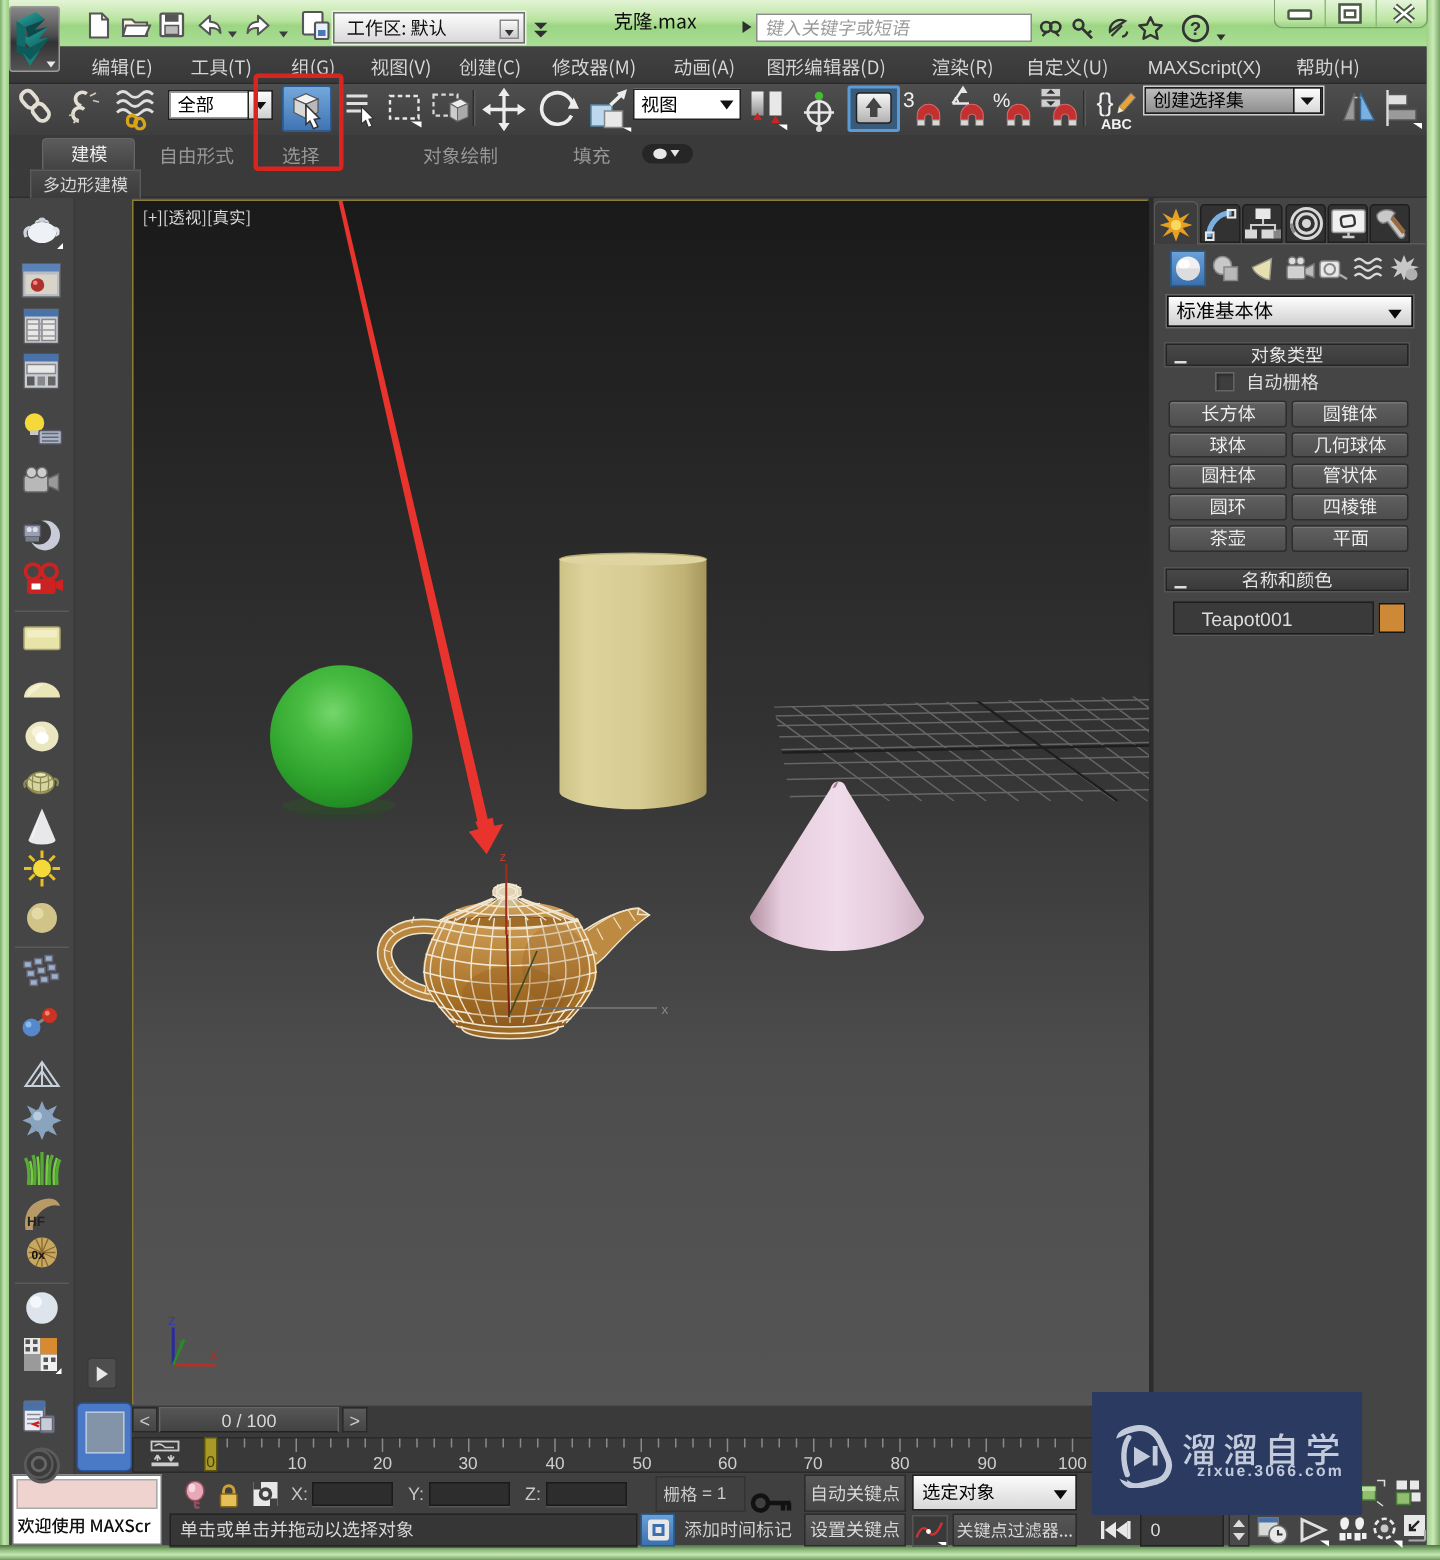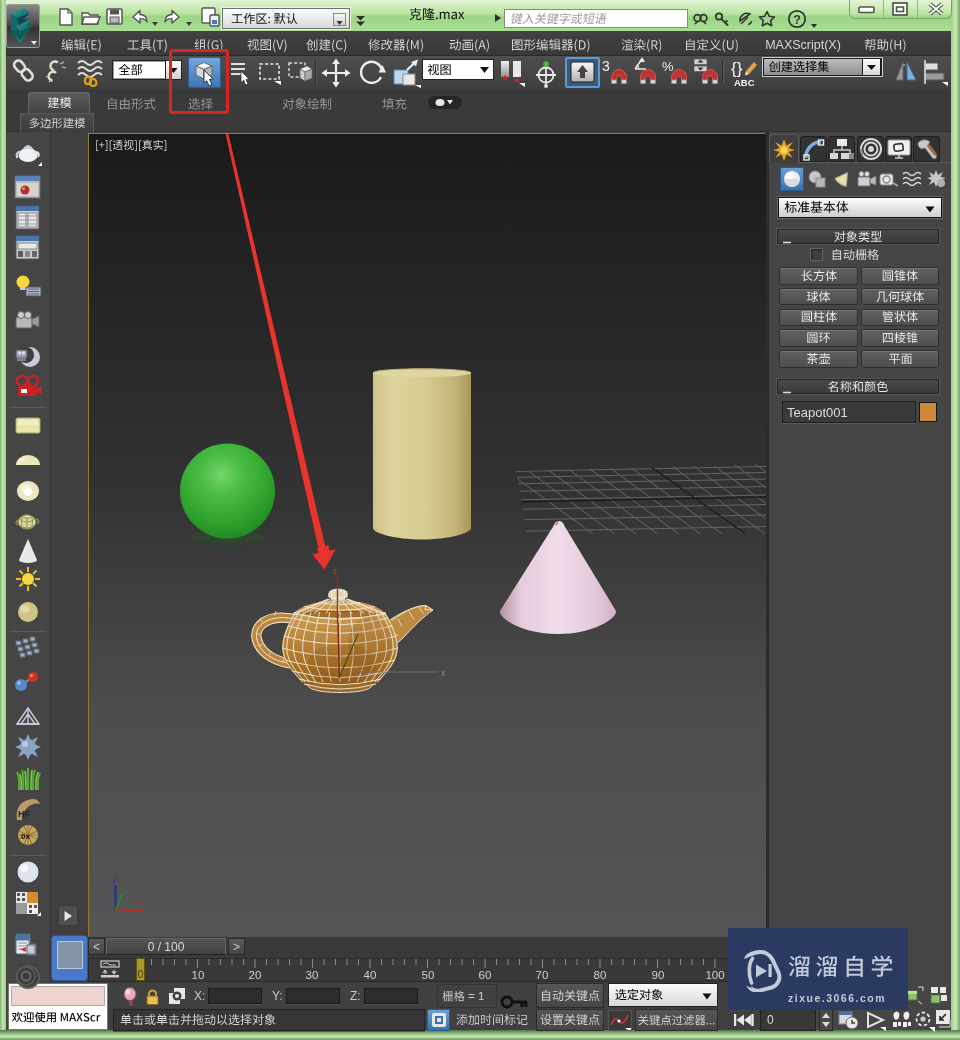--- a/index.html
+++ b/index.html
@@ -944,21 +944,21 @@
     </div>
     <div style="position:absolute;left:777px;top:379px;width:162px;height:15px;background:linear-gradient(#484848,#3a3a3a);border:1px solid #242424;box-shadow:0 0 0 1px #555;display:flex;align-items:center;justify-content:center">
       <svg style="display:block;overflow:visible;" width="62" height="16" viewBox="0 -12.50 62.50 16.50">
         <path d="M3.7 -0.5H10.0V0.3H3.7ZM4.3 -9.2H9.9V-8.4H4.3ZM5.1 -10.5 6.1 -10.3Q5.4 -9.2 4.3 -8.2Q3.1 -7.1 1.5 -6.3Q1.5 -6.4 1.3 -6.5Q1.2 -6.7 1.1 -6.8Q1.0 -6.9 0.9 -7.0Q1.9 -7.5 2.7 -8.1Q3.5 -8.7 4.1 -9.3Q4.7 -9.9 5.1 -10.5ZM9.6 -9.2H9.8L9.9 -9.3L10.6 -8.9Q9.9 -7.6 8.9 -6.6Q7.8 -5.6 6.6 -4.8Q5.3 -4.0 3.9 -3.4Q2.5 -2.9 1.1 -2.6Q1.0 -2.7 0.9 -2.8Q0.9 -3.0 0.8 -3.2Q0.7 -3.3 0.6 -3.4Q1.6 -3.6 2.7 -4.0Q3.8 -4.4 4.9 -4.9Q5.9 -5.4 6.8 -6.0Q7.7 -6.7 8.4 -7.4Q9.1 -8.2 9.6 -9.1ZM3.3 -6.6 4.0 -7.2Q4.4 -6.9 4.9 -6.5Q5.4 -6.2 5.8 -5.8Q6.2 -5.5 6.5 -5.2L5.7 -4.6Q5.4 -4.9 5.0 -5.2Q4.6 -5.6 4.2 -6.0Q3.7 -6.3 3.3 -6.6ZM9.7 -4.3H10.6V1.0H9.7ZM4.1 -4.3H9.9V-3.4H4.1V1.0H3.1V-3.5L3.9 -4.3Z M15.1 -9.5H16.0V1.0H15.1ZM13.2 -6.9H17.6V-6.0H13.2ZM15.2 -6.6 15.7 -6.4Q15.6 -5.7 15.3 -5.0Q15.0 -4.3 14.7 -3.6Q14.4 -2.9 14.1 -2.3Q13.7 -1.7 13.4 -1.3Q13.3 -1.5 13.2 -1.7Q13.0 -1.9 12.9 -2.1Q13.3 -2.6 13.8 -3.3Q14.2 -4.1 14.6 -5.0Q15.0 -5.8 15.2 -6.6ZM17.0 -10.4 17.6 -9.7Q17.1 -9.4 16.4 -9.2Q15.7 -9.1 15.0 -8.9Q14.2 -8.8 13.6 -8.7Q13.5 -8.8 13.4 -9.0Q13.4 -9.2 13.3 -9.4Q14.0 -9.5 14.6 -9.7Q15.3 -9.8 16.0 -10.0Q16.6 -10.2 17.0 -10.4ZM15.9 -5.6Q16.0 -5.5 16.3 -5.3Q16.5 -5.0 16.8 -4.7Q17.1 -4.4 17.3 -4.1Q17.5 -3.9 17.6 -3.8L17.1 -3.0Q17.0 -3.2 16.8 -3.5Q16.5 -3.8 16.3 -4.2Q16.1 -4.5 15.9 -4.8Q15.7 -5.1 15.5 -5.2ZM19.2 -10.5 20.0 -10.3Q19.9 -9.4 19.6 -8.5Q19.3 -7.6 19.0 -6.8Q18.6 -6.1 18.2 -5.5Q18.1 -5.5 18.0 -5.6Q17.8 -5.7 17.7 -5.8Q17.5 -5.9 17.4 -6.0Q18.0 -6.8 18.5 -8.0Q18.9 -9.2 19.2 -10.5ZM18.9 -5.6 19.8 -5.5Q19.6 -4.6 19.4 -3.8Q19.1 -3.0 18.8 -2.3Q18.5 -1.6 18.2 -1.0Q18.1 -1.1 17.9 -1.2Q17.8 -1.3 17.6 -1.4Q17.5 -1.4 17.4 -1.5Q17.9 -2.3 18.3 -3.4Q18.7 -4.5 18.9 -5.6ZM19.1 -8.8H23.9V-8.0H18.8ZM20.7 -8.2H21.6V-0.2Q21.6 0.2 21.5 0.5Q21.4 0.7 21.1 0.8Q20.9 0.9 20.5 0.9Q20.1 1.0 19.5 1.0Q19.4 0.8 19.3 0.5Q19.3 0.2 19.1 0.1Q19.6 0.1 20.0 0.1Q20.3 0.1 20.5 0.1Q20.6 0.1 20.6 0.0Q20.7 -0.0 20.7 -0.2ZM22.3 -5.5 23.1 -5.7Q23.4 -5.1 23.6 -4.3Q23.9 -3.5 24.1 -2.7Q24.3 -2.0 24.4 -1.4L23.5 -1.1Q23.4 -1.7 23.2 -2.5Q23.1 -3.2 22.8 -4.0Q22.6 -4.8 22.3 -5.5ZM23.6 -8.8H23.7L23.9 -8.9L24.5 -8.7Q24.2 -8.1 24.0 -7.5Q23.7 -6.9 23.5 -6.4L22.6 -6.6Q22.8 -6.9 23.0 -7.3Q23.2 -7.7 23.4 -8.1Q23.5 -8.5 23.6 -8.7Z M32.0 -1.5H35.9V-0.6H32.0ZM31.6 -9.3H36.3V0.4H35.3V-8.4H32.5V0.4H31.6ZM28.1 -9.4H29.0V1.0H28.1ZM25.6 -6.8H31.2V-5.9H25.6ZM28.0 -6.5 28.7 -6.3Q28.5 -5.5 28.2 -4.8Q27.9 -4.0 27.5 -3.3Q27.1 -2.5 26.7 -1.9Q26.3 -1.3 25.8 -0.8Q25.8 -1.0 25.6 -1.3Q25.5 -1.5 25.3 -1.7Q25.7 -2.1 26.1 -2.6Q26.5 -3.2 26.9 -3.8Q27.3 -4.5 27.5 -5.2Q27.8 -5.8 28.0 -6.5ZM30.5 -10.4 31.1 -9.7Q30.5 -9.4 29.6 -9.2Q28.7 -9.0 27.8 -8.8Q26.9 -8.7 26.0 -8.6Q26.0 -8.7 25.9 -9.0Q25.8 -9.2 25.7 -9.3Q26.6 -9.4 27.5 -9.6Q28.4 -9.8 29.1 -10.0Q29.9 -10.2 30.5 -10.4ZM28.9 -5.7Q29.1 -5.6 29.3 -5.3Q29.5 -5.1 29.8 -4.7Q30.1 -4.4 30.3 -4.1Q30.6 -3.8 30.8 -3.6Q31.0 -3.3 31.1 -3.2L30.5 -2.4Q30.4 -2.7 30.1 -3.0Q29.8 -3.4 29.5 -3.9Q29.2 -4.3 28.9 -4.6Q28.6 -5.0 28.5 -5.2Z M43.9 -9.7H49.3V-9.0H43.9ZM46.4 -9.3 47.1 -9.1Q46.9 -8.6 46.8 -8.1Q46.6 -7.6 46.4 -7.3L45.7 -7.5Q45.9 -7.8 46.1 -8.4Q46.3 -8.9 46.4 -9.3ZM44.2 -7.6H48.9V-1.7H48.1V-6.9H45.0V-1.7H44.2ZM46.2 -6.3H47.0Q47.0 -4.9 46.9 -3.8Q46.8 -2.7 46.6 -1.9Q46.4 -1.2 46.1 -0.6Q45.7 -0.0 45.0 0.4Q44.3 0.7 43.3 1.0Q43.3 0.9 43.2 0.7Q43.0 0.5 42.9 0.4Q43.8 0.1 44.5 -0.2Q45.1 -0.5 45.4 -1.0Q45.8 -1.5 46.0 -2.3Q46.1 -3.0 46.2 -4.0Q46.2 -5.0 46.2 -6.3ZM38.3 -9.3H43.7V-8.5H38.3ZM39.0 -6.7H43.7V-5.9H39.0ZM42.4 -8.4 43.2 -8.2Q42.9 -7.7 42.7 -7.2Q42.4 -6.7 42.2 -6.4L41.5 -6.5Q41.7 -6.8 41.8 -7.1Q42.0 -7.4 42.1 -7.8Q42.3 -8.1 42.4 -8.4ZM39.2 -8.2 39.9 -8.4Q40.1 -8.1 40.3 -7.6Q40.5 -7.2 40.6 -6.9L39.8 -6.7Q39.8 -7.0 39.6 -7.4Q39.4 -7.8 39.2 -8.2ZM38.6 -6.7H39.5V-4.0Q39.5 -3.5 39.4 -2.8Q39.4 -2.2 39.3 -1.5Q39.2 -0.8 39.1 -0.2Q38.9 0.5 38.6 1.0Q38.6 0.9 38.4 0.8Q38.3 0.8 38.2 0.7Q38.0 0.6 37.9 0.6Q38.2 -0.1 38.4 -0.9Q38.5 -1.7 38.6 -2.5Q38.6 -3.4 38.6 -4.0ZM42.5 -5.7 43.3 -5.4Q42.9 -5.0 42.3 -4.7Q41.8 -4.4 41.2 -4.1Q40.6 -3.8 40.1 -3.6Q40.0 -3.8 39.8 -3.9Q39.6 -4.1 39.5 -4.2Q40.0 -4.4 40.6 -4.6Q41.1 -4.9 41.6 -5.2Q42.2 -5.4 42.5 -5.7ZM42.7 -4.1 43.4 -3.8Q43.0 -3.3 42.4 -2.8Q41.9 -2.4 41.2 -2.1Q40.6 -1.7 39.9 -1.5Q39.8 -1.6 39.7 -1.8Q39.5 -2.0 39.3 -2.1Q40.0 -2.3 40.6 -2.6Q41.2 -2.9 41.8 -3.3Q42.3 -3.7 42.7 -4.1ZM42.9 -2.3 43.7 -2.0Q43.3 -1.4 42.7 -0.9Q42.0 -0.4 41.3 0.0Q40.5 0.4 39.7 0.7Q39.6 0.5 39.5 0.3Q39.3 0.1 39.1 0.0Q39.9 -0.2 40.6 -0.6Q41.3 -0.9 41.9 -1.4Q42.5 -1.8 42.9 -2.3ZM40.4 -10.3 41.1 -10.5Q41.3 -10.2 41.5 -9.8Q41.6 -9.4 41.7 -9.1L40.9 -8.9Q40.8 -9.2 40.7 -9.6Q40.5 -10.0 40.4 -10.3ZM46.8 -1.0 47.3 -1.5Q47.7 -1.2 48.1 -0.9Q48.5 -0.5 48.9 -0.2Q49.3 0.1 49.5 0.4L49.0 1.0Q48.8 0.7 48.4 0.4Q48.0 0.0 47.6 -0.3Q47.2 -0.7 46.8 -1.0Z M55.9 -6.7H56.8V-3.4H55.9ZM54.2 -9.4H58.2V-8.6H53.7ZM57.9 -9.4H58.1L58.3 -9.5L58.9 -9.0Q58.6 -8.5 58.2 -8.0Q57.8 -7.5 57.4 -7.1Q57.0 -6.7 56.6 -6.3Q56.5 -6.4 56.3 -6.6Q56.1 -6.8 56.0 -6.9Q56.3 -7.2 56.7 -7.6Q57.1 -8.0 57.4 -8.4Q57.7 -8.9 57.9 -9.2ZM52.1 -7.0H53.0V-1.0Q53.0 -0.6 53.2 -0.4Q53.3 -0.2 53.6 -0.2Q54.0 -0.1 54.7 -0.1Q54.9 -0.1 55.3 -0.1Q55.8 -0.1 56.4 -0.1Q57.0 -0.1 57.7 -0.1Q58.3 -0.1 58.8 -0.1Q59.3 -0.1 59.6 -0.1Q60.2 -0.1 60.5 -0.2Q60.8 -0.4 60.9 -0.8Q61.1 -1.3 61.1 -2.1Q61.3 -2.0 61.6 -1.9Q61.8 -1.8 62.0 -1.7Q62.0 -1.0 61.8 -0.5Q61.7 -0.0 61.4 0.3Q61.2 0.6 60.7 0.7Q60.3 0.8 59.6 0.8Q59.4 0.8 59.1 0.8Q58.7 0.8 58.2 0.8Q57.7 0.8 57.1 0.8Q56.6 0.8 56.1 0.8Q55.6 0.8 55.2 0.8Q54.8 0.8 54.7 0.8Q53.7 0.8 53.2 0.6Q52.6 0.5 52.4 0.1Q52.1 -0.3 52.1 -1.0ZM54.4 -10.5 55.3 -10.2Q54.8 -9.3 54.1 -8.4Q53.4 -7.5 52.6 -6.8Q51.8 -6.1 51.0 -5.5Q51.0 -5.6 50.9 -5.8Q50.8 -5.9 50.7 -6.1Q50.6 -6.3 50.5 -6.4Q51.3 -6.9 52.0 -7.5Q52.7 -8.2 53.4 -8.9Q54.0 -9.7 54.4 -10.5ZM52.8 -7.0H60.8V-2.5H59.8V-6.2H52.8ZM52.8 -4.0H60.3V-3.1H52.8Z" fill="#e8e8e8"></path>
       </svg>
     </div>
     <div style="position:absolute;left:782px;top:383px;width:10px;height:9px;z-index:3"><svg width="10" height="9">
         <path d="M1 4.5 h8" stroke="#ddd" stroke-width="1.6"></path>
       </svg></div>
     <div style="position:absolute;left:782px;top:401px;width:134px;height:22px;background:#3a3a3a;border:1px solid #1e1e1e;box-shadow:0 1px 0 #5a5a5a;display:flex;align-items:center;color:#dcdcdc;font-size:13px">
-      <span style="margin-left:4px">Teapot001</span>
+      <span style="margin-left:18px">Teapot001</span>
     </div>
     <div style="position:absolute;left:919px;top:402px;width:18px;height:20px;background:#ce8937;border:1px solid #151515"></div>
     <div style="position:absolute;left:58px;top:905px;width:20px;height:21px;background:#4e4e4e;border:1px solid #3a3a3a;border-radius:3px;display:flex;align-items:center;justify-content:center;z-index:3">
       <svg width="10" height="12">
         <polygon points="1.5,1 9,6 1.5,11" fill="#e8e8e8"></polygon>
       </svg>
     </div>
     <div style="position:absolute;left:88px;top:936px;width:676px;height:22px;background:#3a3a3a;border-top:1px solid #555"></div>
     <div style="position:absolute;left:88px;top:938px;width:17px;height:17px;background:linear-gradient(#5a5a5a,#454545);border:1px solid #2a2a2a;color:#ccc;font-size:12px;display:flex;align-items:center;justify-content:center">&lt;</div>
     <div style="position:absolute;left:106px;top:938px;width:120px;height:17px;background:linear-gradient(#555,#434343);border:1px solid #666;border-bottom-color:#222;display:flex;align-items:center;justify-content:center;color:#d8d8d8;font-size:12px">0 / 100</div>
@@ -1206,14 +1206,14 @@
 <g fill="#c3cad9">
           <polygon points="14,14.5 25,21 14,27.5"></polygon>
           <rect x="26.5" y="14" width="3.2" height="13"></rect>
         </g>
 <path d="M 0 10 L 9.5 6 L 9.5 38 L 2 35 Z" fill="#2a3a61"></path>
 <path d="M 10.5 8.5 C 6.8 13.5 6 23.5 9.5 33" fill="none" stroke="#c3cad9" stroke-width="3.6" stroke-linecap="round"></path>
 </svg>
       <svg style="position:absolute;left:60px;top:24px;overflow:visible" width="106" height="26" viewBox="0 -23 106 26">
         <path d="M9.0 -4.2H19.3V-2.6H9.0ZM13.7 -18.3H20.3V-16.5H13.7ZM9.0 -0.6H19.3V1.1H9.0ZM10.7 -14.8 12.2 -15.5Q12.6 -14.8 12.9 -13.9Q13.3 -13.1 13.6 -12.3Q13.9 -11.5 14.1 -10.9L12.5 -10.1Q12.3 -10.7 12.0 -11.5Q11.7 -12.3 11.4 -13.2Q11.0 -14.1 10.7 -14.8ZM8.2 -7.9H20.5V1.8H18.5V-6.1H10.1V1.9H8.2ZM13.3 -7.1H15.2V0.4H13.3ZM19.5 -18.3H21.4Q21.4 -18.3 21.4 -18.0Q21.4 -17.7 21.4 -17.5Q21.4 -14.8 21.3 -13.2Q21.2 -11.6 21.0 -10.8Q20.9 -9.9 20.6 -9.6Q20.4 -9.3 20.1 -9.1Q19.8 -8.9 19.3 -8.9Q19.0 -8.8 18.4 -8.8Q17.9 -8.8 17.3 -8.8Q17.2 -9.3 17.1 -9.8Q17.0 -10.3 16.7 -10.7Q17.3 -10.7 17.7 -10.6Q18.2 -10.6 18.4 -10.6Q18.6 -10.6 18.7 -10.7Q18.9 -10.7 19.0 -10.9Q19.1 -11.1 19.2 -11.8Q19.3 -12.5 19.4 -14.0Q19.5 -15.5 19.5 -17.9ZM12.2 -19.4 13.4 -17.8Q12.2 -17.3 10.7 -16.9Q9.2 -16.5 7.9 -16.3Q7.9 -16.6 7.7 -17.0Q7.5 -17.5 7.3 -17.8Q8.2 -18.0 9.1 -18.3Q10.0 -18.5 10.8 -18.8Q11.6 -19.1 12.2 -19.4ZM7.6 -8.6 7.3 -10.4 8.0 -11.1 12.6 -13.3Q12.6 -12.9 12.7 -12.4Q12.8 -11.9 12.9 -11.6Q11.3 -10.8 10.3 -10.2Q9.3 -9.7 8.8 -9.4Q8.2 -9.1 8.0 -8.9Q7.7 -8.8 7.6 -8.6ZM15.6 -17.2H17.5V-16.3Q17.5 -15.2 17.3 -13.8Q17.1 -12.4 16.5 -11.1Q16.0 -9.7 15.1 -8.5Q14.9 -8.6 14.6 -8.8Q14.3 -9.0 14.0 -9.1Q13.7 -9.3 13.4 -9.3Q14.4 -10.4 14.8 -11.7Q15.3 -13.0 15.5 -14.2Q15.6 -15.4 15.6 -16.4ZM7.6 -8.6Q7.5 -8.8 7.3 -9.1Q7.1 -9.4 6.9 -9.7Q6.7 -9.9 6.5 -10.1Q6.8 -10.3 7.1 -10.8Q7.3 -11.3 7.3 -12.2V-17.8H9.3V-10.8Q9.3 -10.8 9.0 -10.6Q8.7 -10.4 8.4 -10.0Q8.1 -9.6 7.8 -9.3Q7.6 -8.9 7.6 -8.6ZM2.0 -17.7 3.4 -18.9Q4.0 -18.4 4.7 -17.9Q5.3 -17.4 5.9 -16.8Q6.5 -16.3 6.8 -15.8L5.3 -14.5Q5.0 -15.0 4.4 -15.5Q3.9 -16.1 3.2 -16.7Q2.6 -17.2 2.0 -17.7ZM0.8 -11.5 2.2 -12.7Q2.8 -12.3 3.5 -11.8Q4.2 -11.3 4.8 -10.8Q5.4 -10.3 5.8 -9.9L4.3 -8.5Q3.9 -8.9 3.4 -9.5Q2.8 -10.0 2.1 -10.5Q1.4 -11.1 0.8 -11.5ZM1.3 0.1Q1.8 -0.8 2.5 -1.9Q3.1 -3.0 3.8 -4.3Q4.4 -5.6 5.0 -6.8L6.6 -5.5Q6.1 -4.4 5.5 -3.2Q4.9 -2.0 4.3 -0.8Q3.7 0.3 3.1 1.4Z M36.5 -4.2H46.8V-2.6H36.5ZM41.2 -18.3H47.8V-16.5H41.2ZM36.5 -0.6H46.8V1.1H36.5ZM38.2 -14.8 39.7 -15.5Q40.1 -14.8 40.4 -13.9Q40.8 -13.1 41.1 -12.3Q41.4 -11.5 41.6 -10.9L40.0 -10.1Q39.8 -10.7 39.5 -11.5Q39.2 -12.3 38.9 -13.2Q38.5 -14.1 38.2 -14.8ZM35.7 -7.9H48.0V1.8H46.0V-6.1H37.6V1.9H35.7ZM40.8 -7.1H42.7V0.4H40.8ZM47.0 -18.3H48.9Q48.9 -18.3 48.9 -18.0Q48.9 -17.7 48.9 -17.5Q48.9 -14.8 48.8 -13.2Q48.7 -11.6 48.5 -10.8Q48.4 -9.9 48.1 -9.6Q47.9 -9.3 47.6 -9.1Q47.3 -8.9 46.8 -8.9Q46.5 -8.8 45.9 -8.8Q45.4 -8.8 44.8 -8.8Q44.7 -9.3 44.6 -9.8Q44.5 -10.3 44.2 -10.7Q44.8 -10.7 45.2 -10.6Q45.7 -10.6 45.9 -10.6Q46.1 -10.6 46.2 -10.7Q46.4 -10.7 46.5 -10.9Q46.6 -11.1 46.7 -11.8Q46.8 -12.5 46.9 -14.0Q47.0 -15.5 47.0 -17.9ZM39.7 -19.4 40.9 -17.8Q39.7 -17.3 38.2 -16.9Q36.7 -16.5 35.4 -16.3Q35.4 -16.6 35.2 -17.0Q35.0 -17.5 34.8 -17.8Q35.7 -18.0 36.6 -18.3Q37.5 -18.5 38.3 -18.8Q39.1 -19.1 39.7 -19.4ZM35.1 -8.6 34.8 -10.4 35.5 -11.1 40.1 -13.3Q40.1 -12.9 40.2 -12.4Q40.3 -11.9 40.4 -11.6Q38.8 -10.8 37.8 -10.2Q36.8 -9.7 36.3 -9.4Q35.7 -9.1 35.5 -8.9Q35.2 -8.8 35.1 -8.6ZM43.1 -17.2H45.0V-16.3Q45.0 -15.2 44.8 -13.8Q44.6 -12.4 44.0 -11.1Q43.5 -9.7 42.6 -8.5Q42.4 -8.6 42.1 -8.8Q41.8 -9.0 41.5 -9.1Q41.2 -9.3 40.9 -9.3Q41.9 -10.4 42.3 -11.7Q42.8 -13.0 43.0 -14.2Q43.1 -15.4 43.1 -16.4ZM35.1 -8.6Q35.0 -8.8 34.8 -9.1Q34.6 -9.4 34.4 -9.7Q34.2 -9.9 34.0 -10.1Q34.3 -10.3 34.6 -10.8Q34.8 -11.3 34.8 -12.2V-17.8H36.8V-10.8Q36.8 -10.8 36.5 -10.6Q36.2 -10.4 35.9 -10.0Q35.6 -9.6 35.3 -9.3Q35.1 -8.9 35.1 -8.6ZM29.5 -17.7 30.9 -18.9Q31.5 -18.4 32.2 -17.9Q32.8 -17.4 33.4 -16.8Q34.0 -16.3 34.3 -15.8L32.8 -14.5Q32.5 -15.0 31.9 -15.5Q31.4 -16.1 30.7 -16.7Q30.1 -17.2 29.5 -17.7ZM28.3 -11.5 29.7 -12.7Q30.3 -12.3 31.0 -11.8Q31.7 -11.3 32.3 -10.8Q32.9 -10.3 33.3 -9.9L31.8 -8.5Q31.4 -8.9 30.9 -9.5Q30.3 -10.0 29.6 -10.5Q28.9 -11.1 28.3 -11.5ZM28.8 0.1Q29.3 -0.8 30.0 -1.9Q30.6 -3.0 31.3 -4.3Q31.9 -5.6 32.5 -6.8L34.1 -5.5Q33.6 -4.4 33.0 -3.2Q32.4 -2.0 31.8 -0.8Q31.2 0.3 30.6 1.4Z M60.0 -11.3H73.0V-9.3H60.0ZM60.0 -6.3H73.0V-4.3H60.0ZM60.0 -1.3H73.0V0.7H60.0ZM58.6 -16.3H74.8V1.9H72.5V-14.3H60.8V1.9H58.6ZM65.2 -19.5 67.8 -19.1Q67.4 -18.1 66.9 -17.0Q66.5 -16.0 66.1 -15.2L64.1 -15.6Q64.4 -16.1 64.6 -16.8Q64.8 -17.5 64.9 -18.2Q65.1 -18.9 65.2 -19.5Z M87.8 -11.6H98.9V-9.7H87.8ZM83.8 -6.4H104.3V-4.4H83.8ZM92.8 -8.0H95.1V-0.6Q95.1 0.3 94.8 0.8Q94.5 1.3 93.8 1.5Q93.1 1.8 92.0 1.8Q91.0 1.9 89.4 1.9Q89.3 1.4 89.1 0.8Q88.8 0.2 88.5 -0.2Q89.3 -0.2 90.1 -0.2Q90.9 -0.2 91.5 -0.2Q92.0 -0.2 92.3 -0.2Q92.6 -0.2 92.7 -0.3Q92.8 -0.4 92.8 -0.6ZM98.2 -11.6H98.7L99.2 -11.7L100.6 -10.6Q99.7 -9.9 98.6 -9.1Q97.6 -8.4 96.4 -7.8Q95.2 -7.1 94.0 -6.7Q93.8 -7.0 93.4 -7.3Q93.1 -7.7 92.8 -8.0Q93.8 -8.3 94.9 -8.9Q95.9 -9.5 96.8 -10.1Q97.6 -10.7 98.2 -11.2ZM84.2 -15.7H103.9V-10.9H101.8V-13.7H86.3V-10.9H84.2ZM100.2 -19.3 102.5 -18.6Q101.7 -17.5 100.9 -16.4Q100.1 -15.3 99.4 -14.5L97.7 -15.2Q98.1 -15.8 98.6 -16.5Q99.1 -17.2 99.5 -17.9Q99.9 -18.6 100.2 -19.3ZM86.1 -18.4 87.9 -19.2Q88.5 -18.5 89.2 -17.6Q89.8 -16.8 90.1 -16.1L88.1 -15.2Q87.9 -15.8 87.3 -16.7Q86.7 -17.6 86.1 -18.4ZM92.1 -18.9 94.0 -19.6Q94.6 -18.8 95.1 -17.9Q95.6 -16.9 95.9 -16.2L93.8 -15.4Q93.6 -16.1 93.1 -17.1Q92.6 -18.1 92.1 -18.9Z" fill="#c3cad9"></path>
       </svg>
-      <div style="position:absolute;left:60px;top:64px;width:118px;text-align:left;color:#c3cad9;font-size:10.5px;font-weight:bold;letter-spacing:1.5px;font-family:'Liberation Sans'">zixue.3066.com</div>
+      <div style="position:absolute;left:60px;top:47px;width:118px;text-align:center;color:#c3cad9;font-size:10.5px;font-weight:bold;letter-spacing:1.5px;font-family:'Liberation Sans'">zixue.3066.com</div>
     </div>
   </div>
 </body></html>

